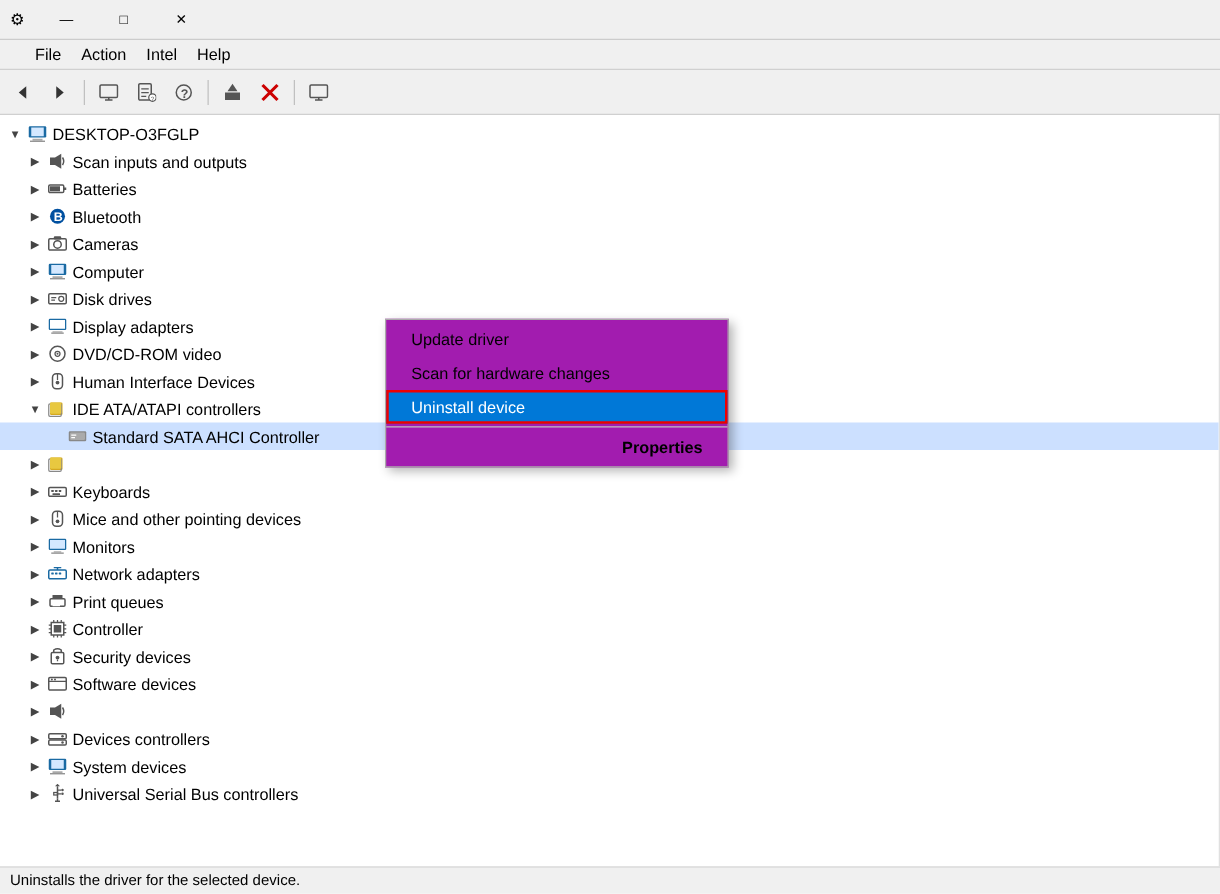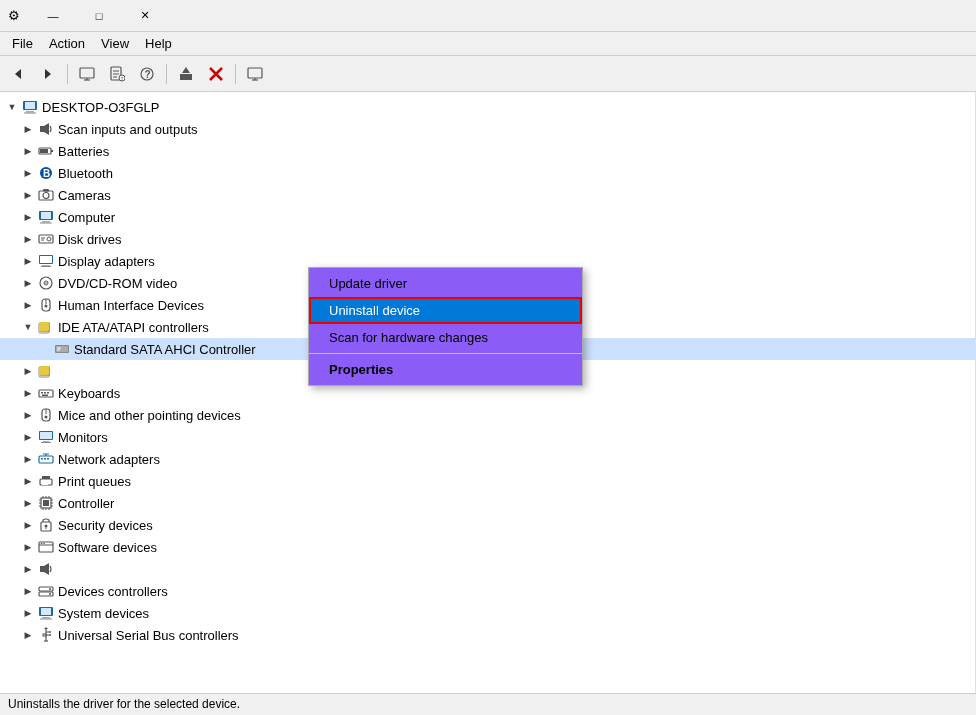--- a/index.html
+++ b/index.html
@@ -48,21 +48,21 @@
       font-size: 11px;
       color: #000;
     }
 
     
     .menu-bar {
       background: #f0f0f0;
       height: 24px;
       display: flex;
       align-items: center;
-      padding: 0 4px;
+      padding: 0 20px;
       border-bottom: 1px solid #d0d0d0;
     }
     .menu-item {
       padding: 2px 8px;
       cursor: pointer;
       font-size: 13px;
     }
 
     
     .toolbar {
@@ -160,43 +160,44 @@
       display: flex;
       align-items: center;
       padding: 0 8px;
       font-size: 12px;
       color: #000;
     }
 
     
     .context-menu {
       position: absolute;
-      top: 175px;
+      top: 163px;
       left: 308px;
       width: 275px;
-      background: #8b5cf6;
+      background: #a21caf;
       border: 1px solid #aaa;
       box-shadow: 3px 3px 8px rgba(0,0,0,0.3);
       z-index: 100;
       padding: 2px 0;
     }
     .ctx-item {
       padding: 6px 20px;
       cursor: pointer;
       font-size: 13px;
       white-space: nowrap;
     }
     .ctx-item.active {
       background: #0078d7;
       color: #fff;
       border: 2px solid #e00;
       padding: 4px 18px;
     }
     .ctx-item.bold {
       font-weight: bold;
+      text-align: right;
     }
     .ctx-sep {
       height: 1px;
       background: #c0c0c0;
       margin: 2px 0;
     }
   </style>
 </head>
 <body>
 
@@ -205,21 +206,21 @@
   <div class="title-bar-controls">
     <button class="title-btn">—</button>
     <button class="title-btn">□</button>
     <button class="title-btn close">✕</button>
   </div>
 </div>
 
 <div class="menu-bar">
   <span class="menu-item">File</span>
   <span class="menu-item">Action</span>
-  <span class="menu-item">View</span>
+  <span class="menu-item">Intel</span>
   <span class="menu-item">Help</span>
 </div>
 
 <div class="toolbar">
   <button class="toolbar-btn" title="Back">
     <svg width="14" height="14" viewBox="0 0 14 14">
         <polygon points="10,2 4,7 10,12" fill="#333"></polygon>
       </svg>
   </button>
   <button class="toolbar-btn" title="Forward">
@@ -605,22 +606,22 @@
           <line x1="6" y1="14" x2="10" y2="14" stroke="#555" stroke-width="1.2"></line>
         </svg>
       </span>
       <span class="tree-label">Universal Serial Bus controllers</span>
     </div>
 
   </div>
 
   <div class="context-menu">
     <div class="ctx-item">Update driver</div>
+    <div class="ctx-item">Scan for hardware changes</div>
     <div class="ctx-item active">Uninstall device</div>
-    <div class="ctx-item">Scan for hardware changes</div>
     <div class="ctx-sep"></div>
     <div class="ctx-item bold">Properties</div>
   </div>
 
 </div>
 
 <div class="status-bar">
   <span>Uninstalls the driver for the selected device.</span>
 </div>
 

